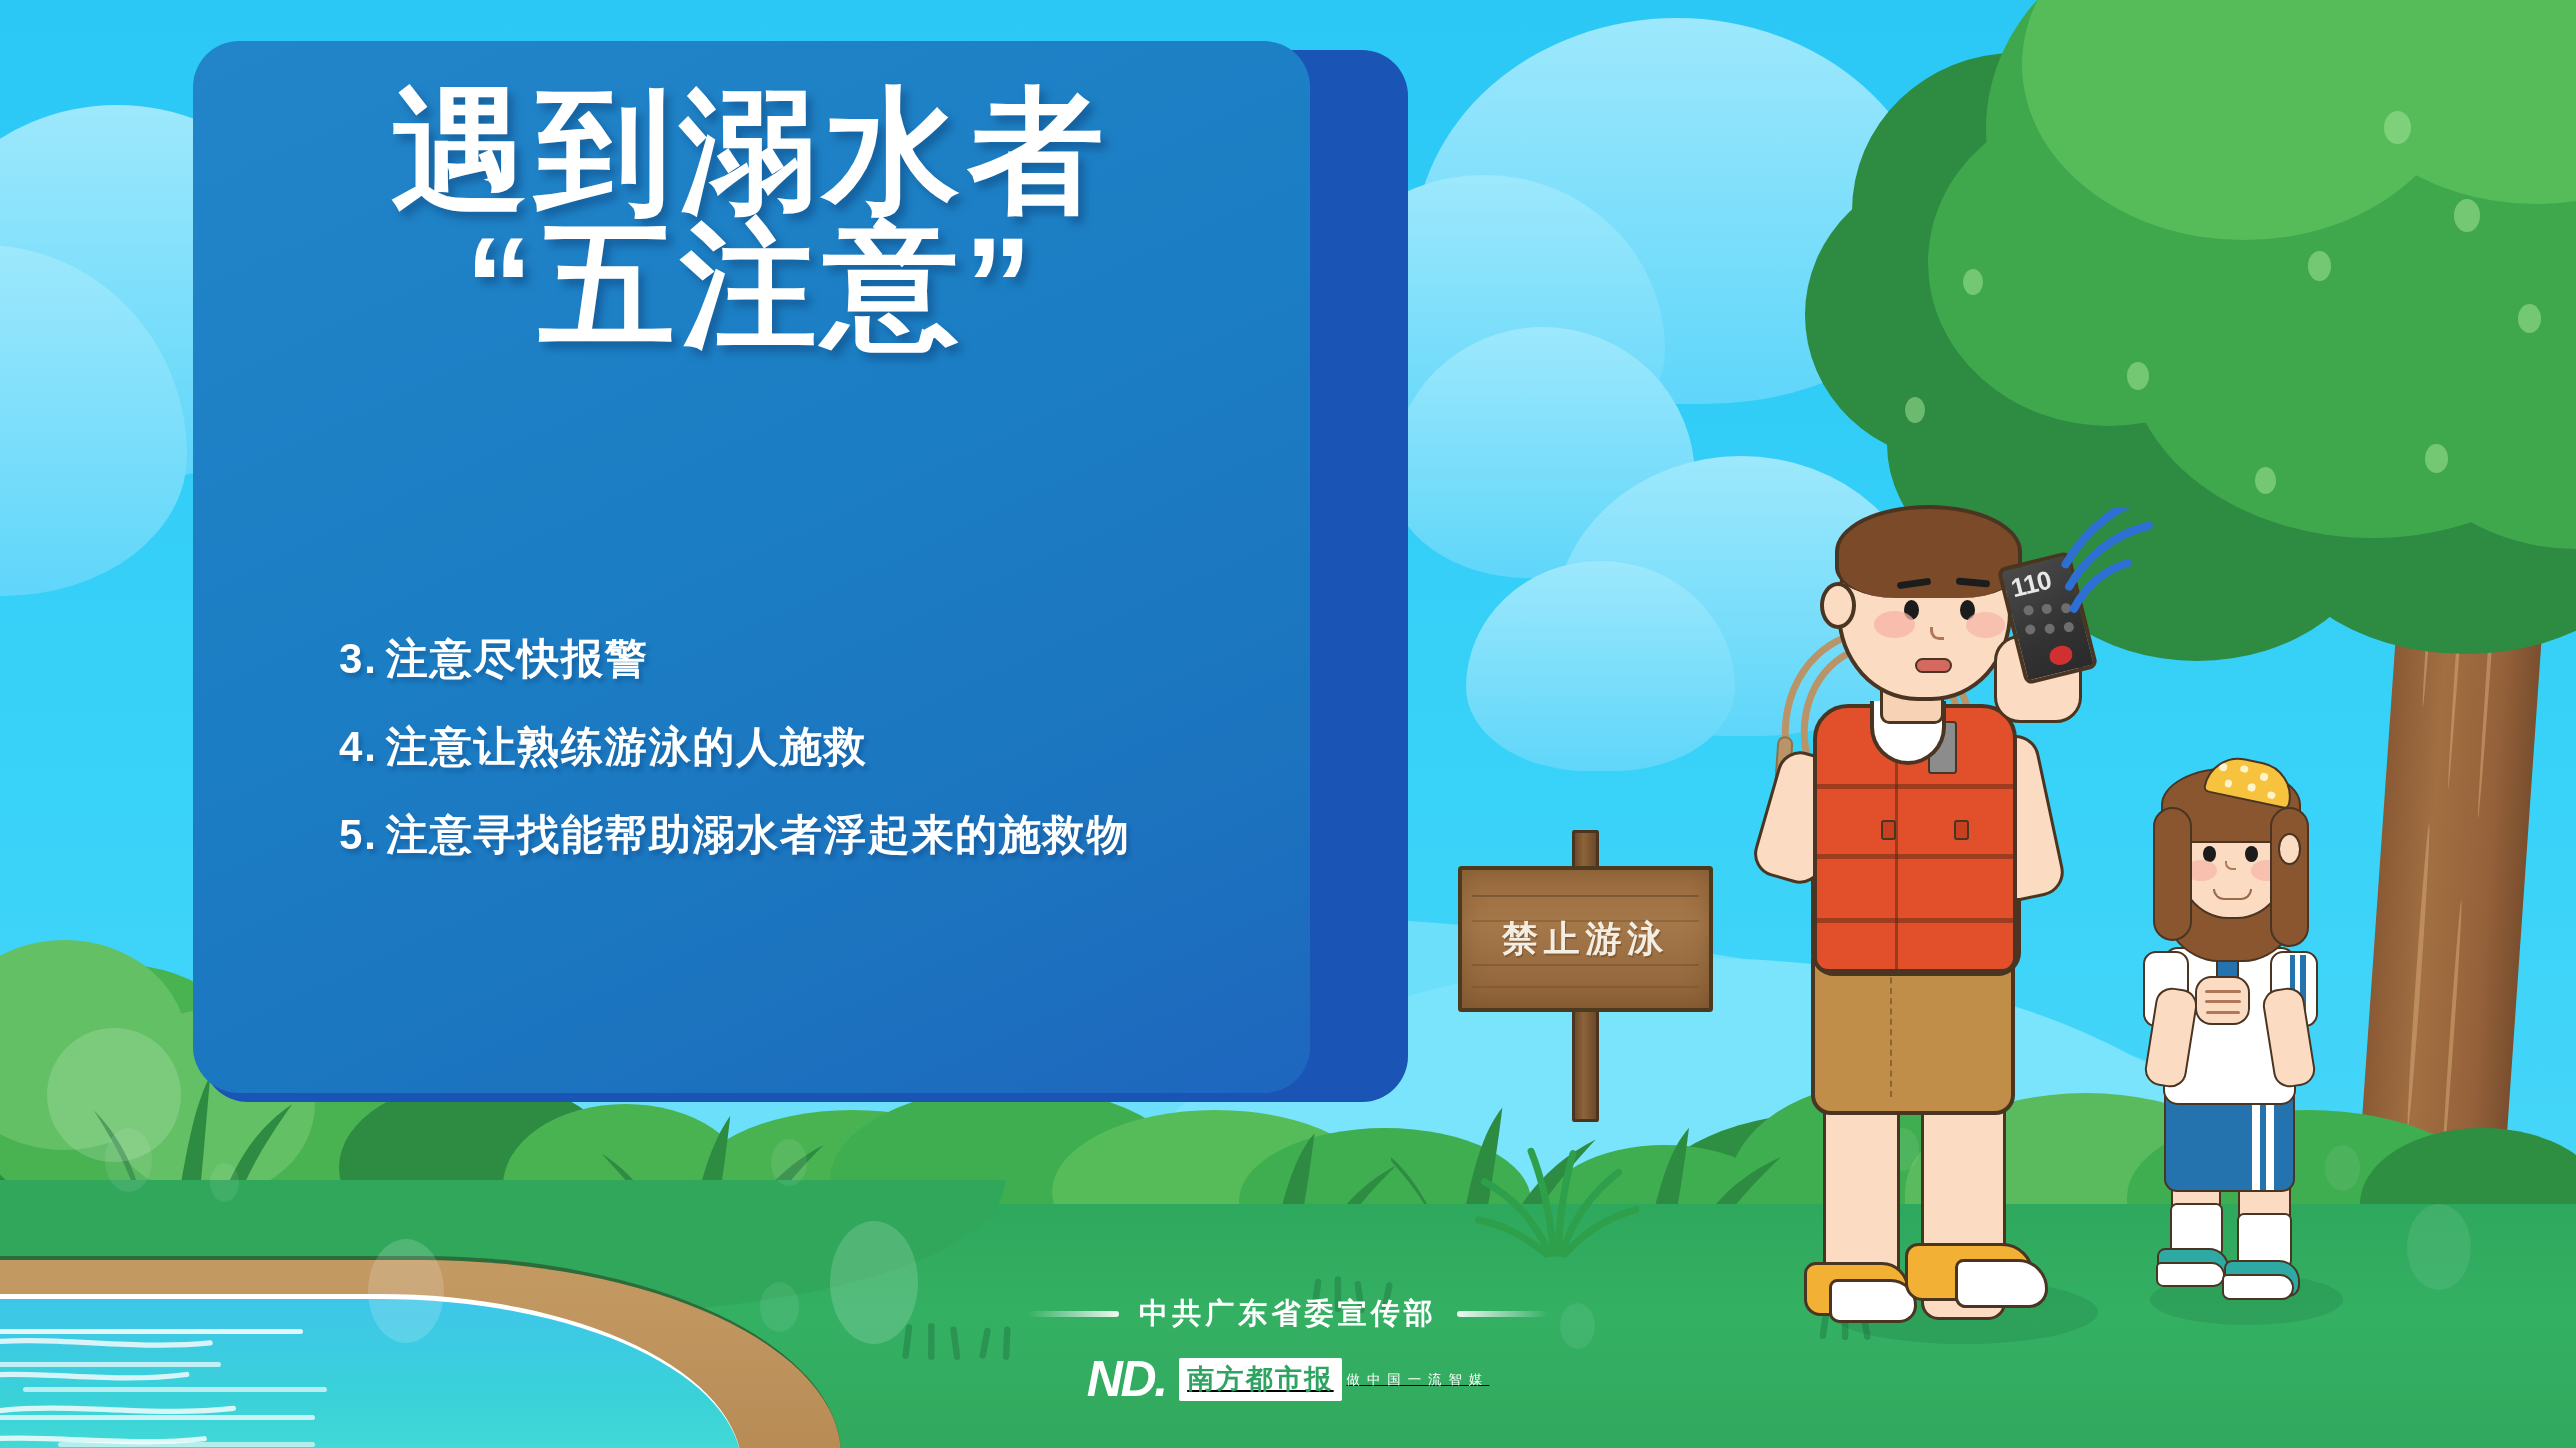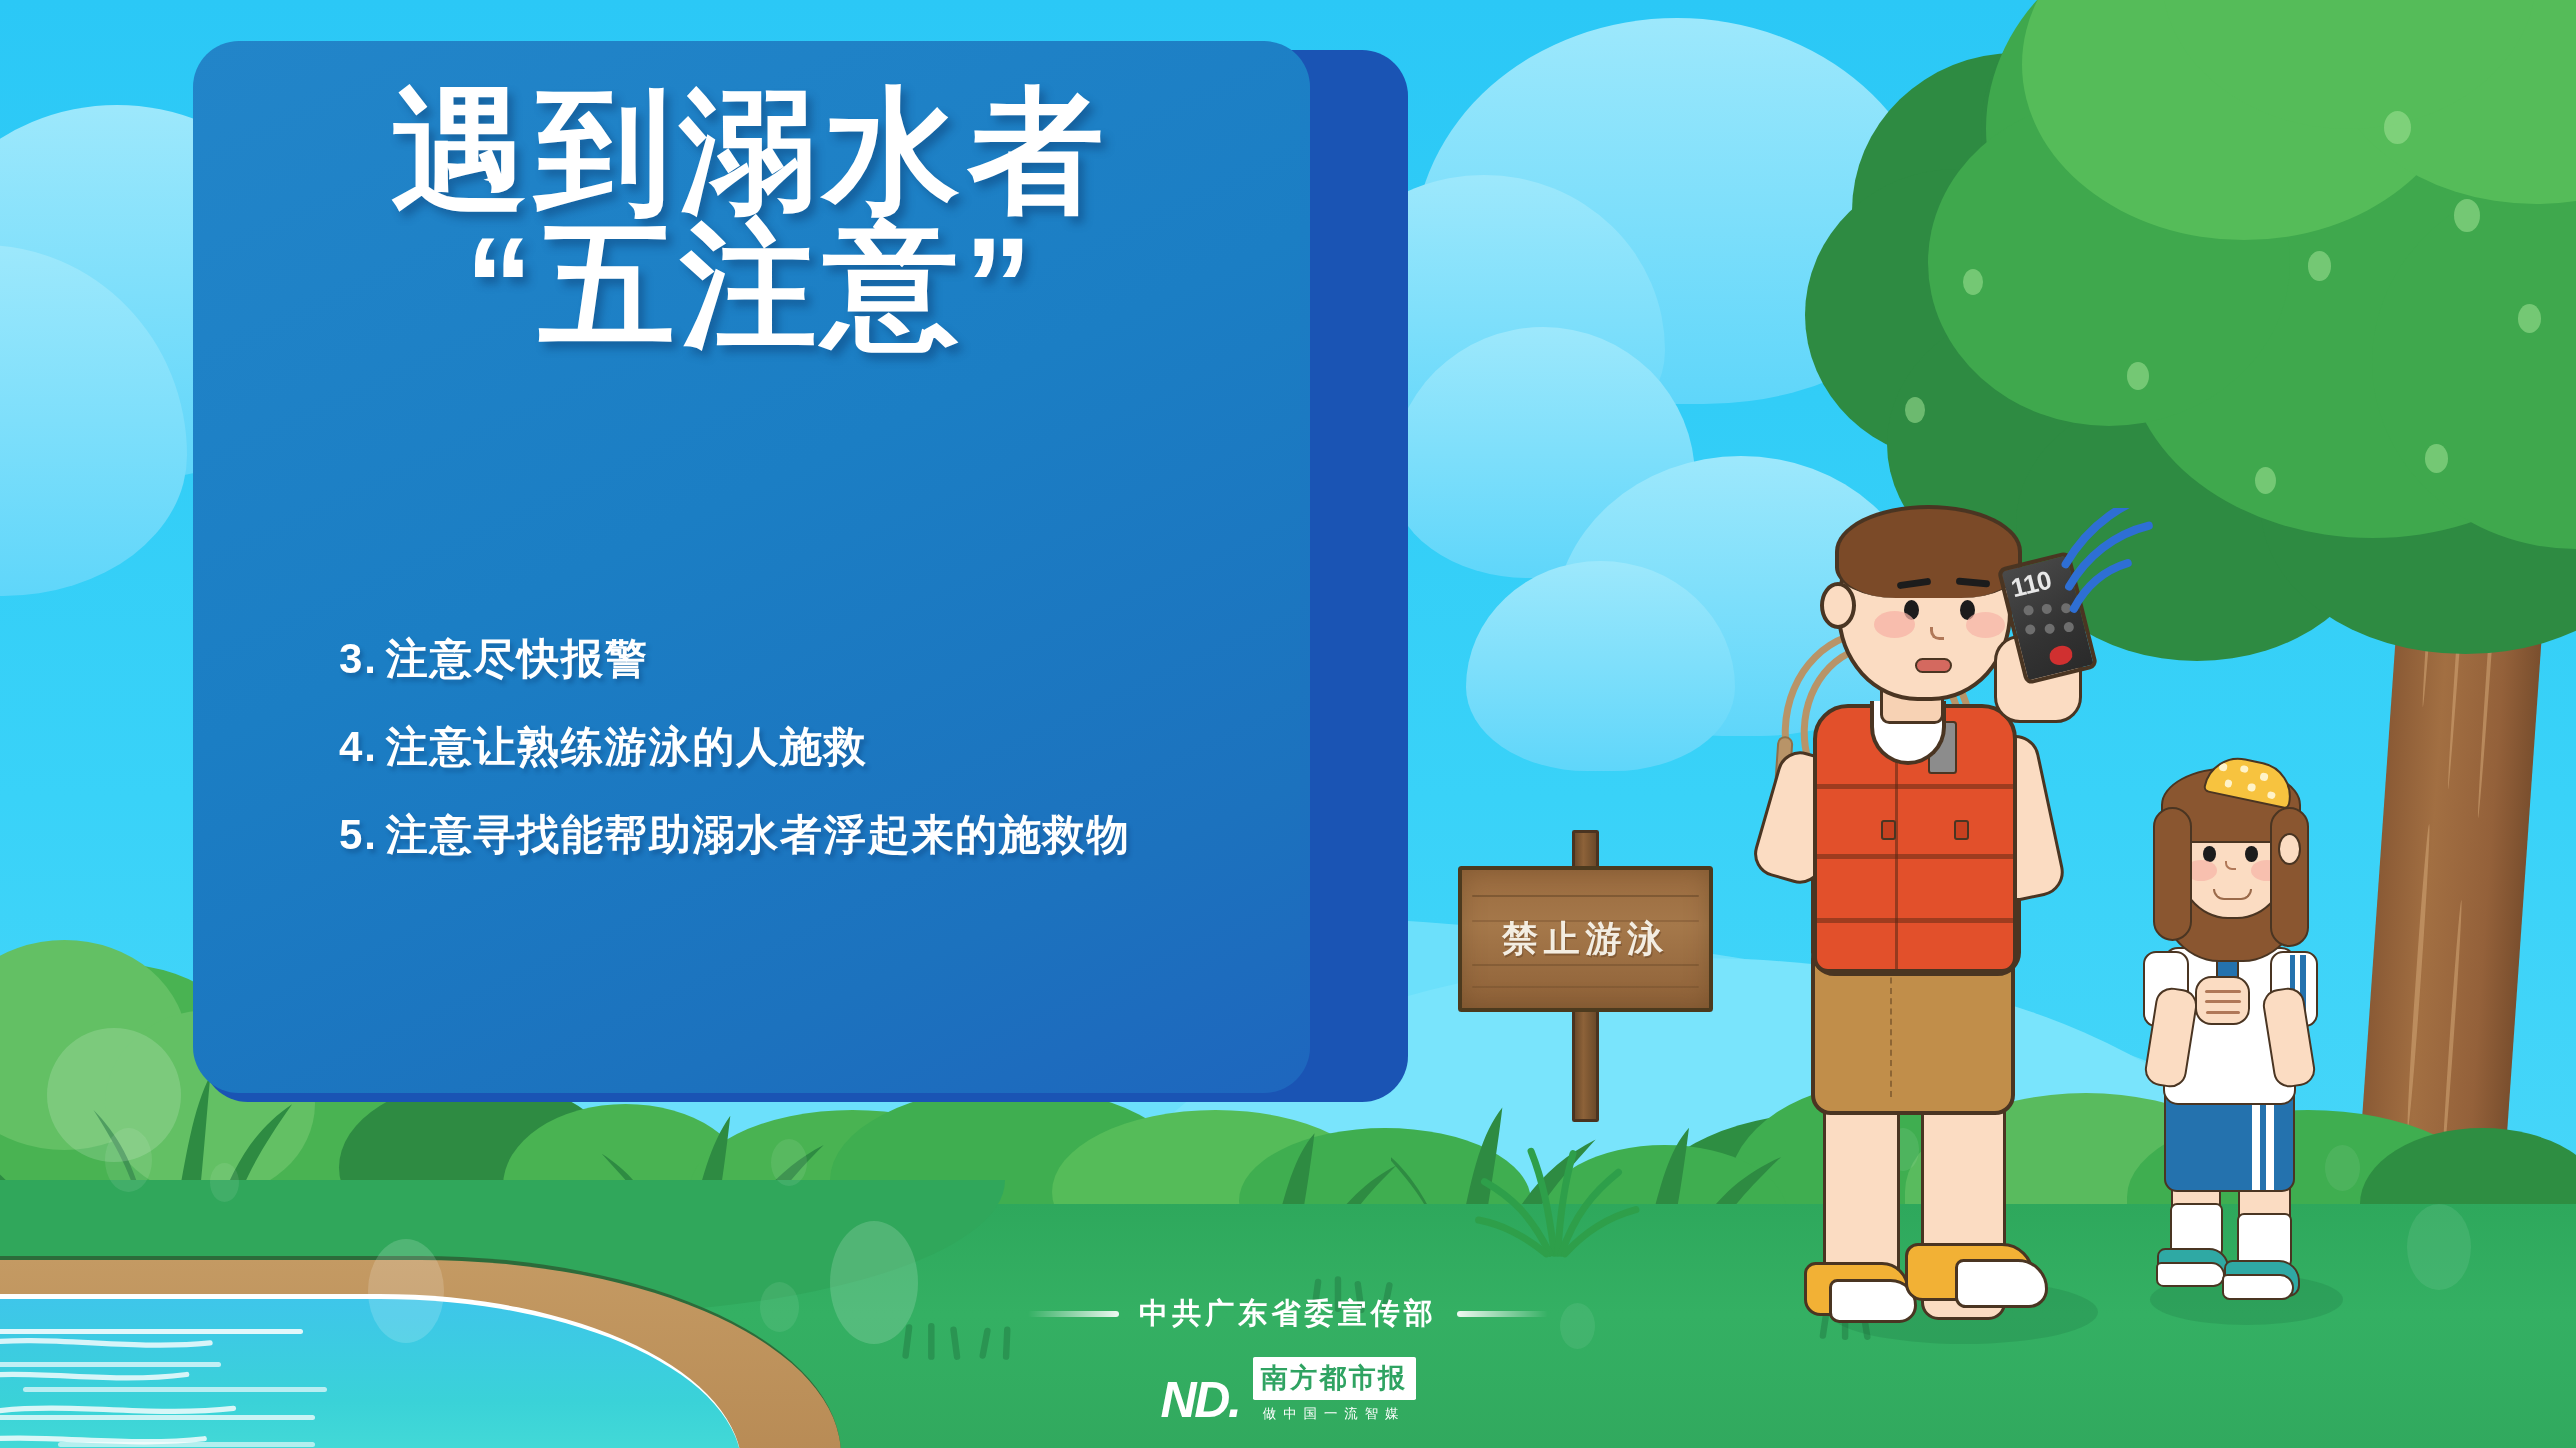--- a/index.html
+++ b/index.html
@@ -182,26 +182,26 @@
   
   .footer{
     position:absolute;left:0;right:0;top:1294px;
     display:flex;flex-direction:column;align-items:center;
   }
   .footer-row{display:flex;align-items:center;gap:20px;}
   .f-line{width:91px;height:5.8px;border-radius:3.5px;}
   .f-line.l{background:linear-gradient(90deg,rgba(255,255,255,0) 0%,rgba(255,255,255,.92) 100%);}
   .f-line.r{background:linear-gradient(90deg,rgba(255,255,255,.92) 0%,rgba(255,255,255,0) 100%);}
   .f-title{color:#fff;font-weight:bold;font-size:29px;letter-spacing:4.1px;white-space:nowrap;}
-  .logo-row{display:flex;align-items:flex-end;gap:13px;margin-top:23.4px;}
+  .logo-row{display:flex;align-items:center;gap:13px;margin-top:23.4px;}
   .nd{
     color:#fff;font-size:50px;font-weight:bold;font-style:italic;
     letter-spacing:-2.3px;font-family:"Liberation Sans",sans-serif;line-height:.9;
   }
-  .nd-box{display:flex;flex-direction:column;align-items:center;gap:4.7px;}
+  .nd-box{display:flex;flex-direction:row;align-items:center;gap:4.7px;text-decoration:underline;}
   .nd-name{
     background:#fff;color:#2FA362;font-weight:bold;font-size:27px;letter-spacing:2.3px;
     padding:2.9px 8.2px 4.1px;border-radius:1.8px;white-space:nowrap;
   }
   .nd-tag{color:#fff;font-size:13.4px;letter-spacing:7px;white-space:nowrap;}
 
   .bokeh{position:absolute;border-radius:50%;background:rgba(255,255,255,.16);}
 </style>
 </head>
 <body>

